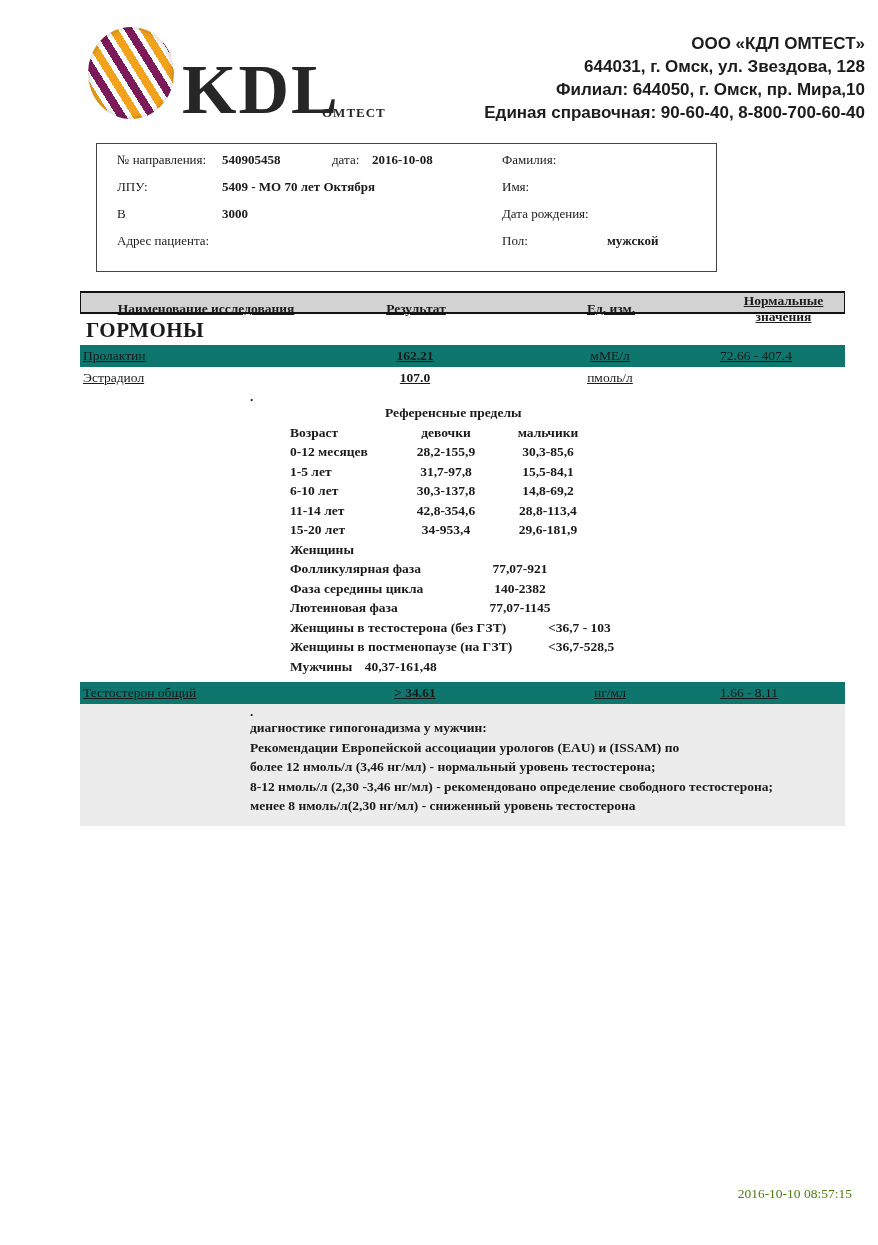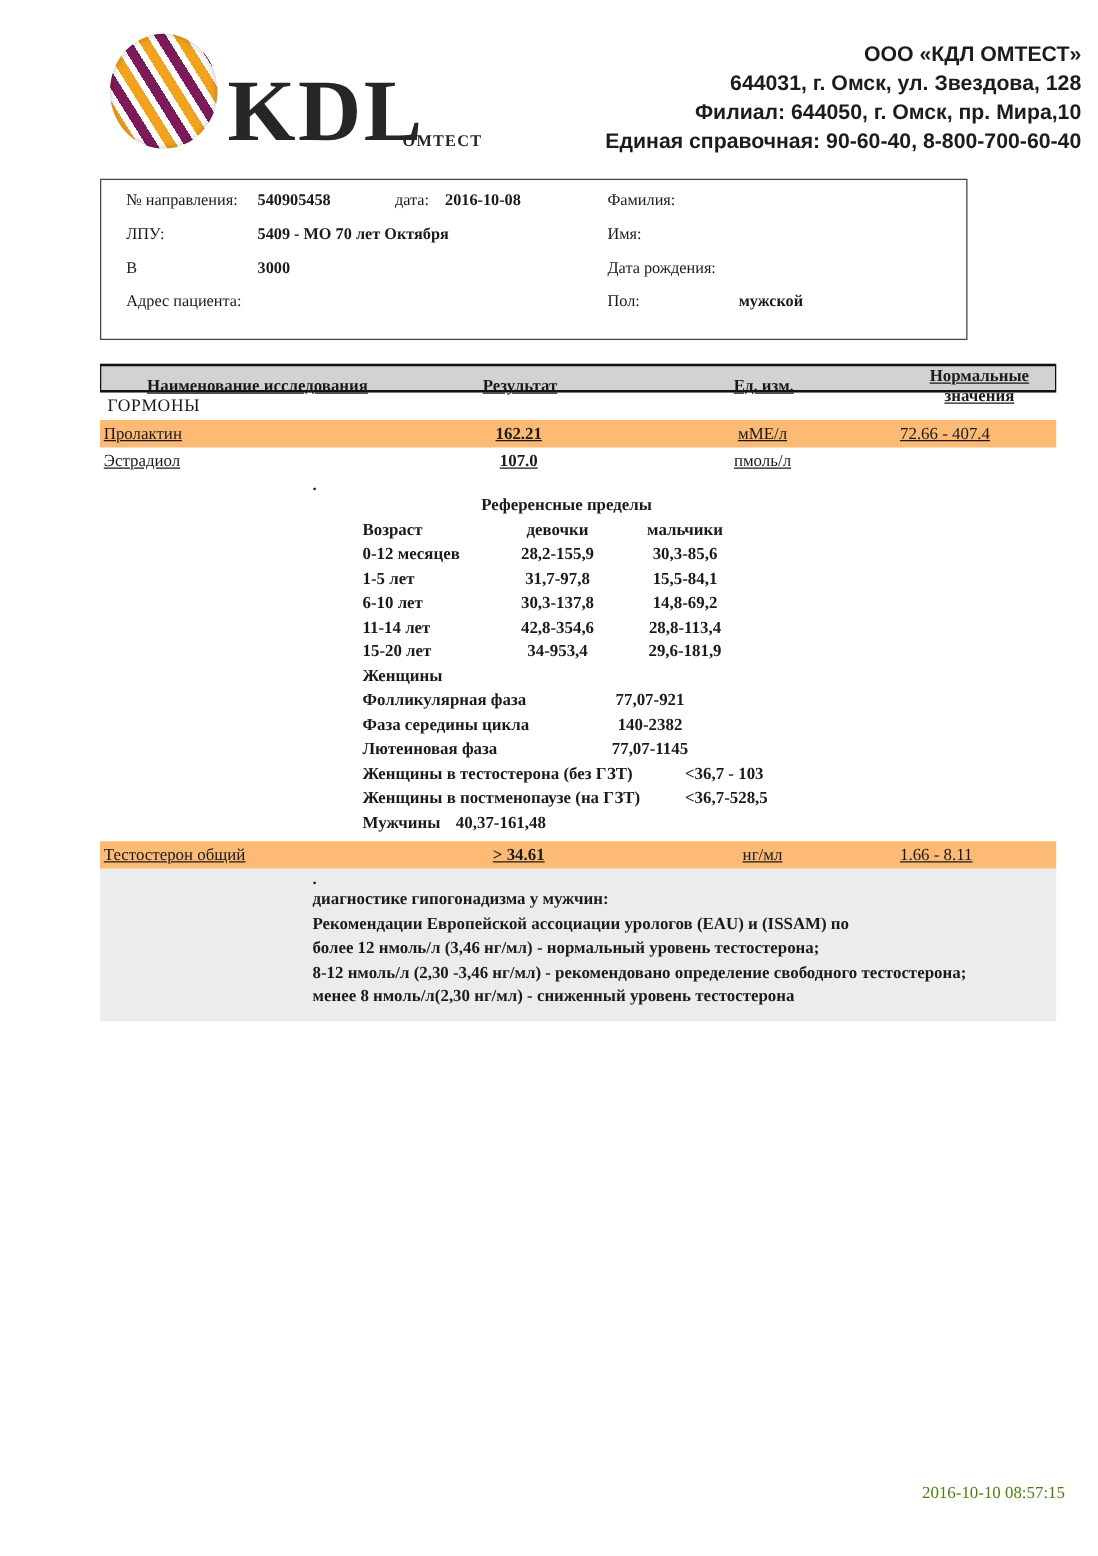--- a/index.html
+++ b/index.html
@@ -24,48 +24,48 @@
     font-weight:bold; font-size:13px; letter-spacing:1px; color:#262626;
   }
   .company {
     position:absolute; right:13px; top:32px; text-align:right;
     font-family:"Liberation Sans","DejaVu Sans",sans-serif;
     font-weight:bold; font-size:17px; line-height:23px; color:#1c1c1c;
   }
 
   
   .infobox {
-    position:absolute; left:80px; top:143px; width:694px; height:129px;
+    position:absolute; left:96px; top:143px; width:621px; height:129px;
     border:1px solid #444; background:#fff;
   }
   .inforow { position:relative; height:27px; }
   .inforow span { position:absolute; top:8px; font-size:13px; white-space:nowrap; }
   .lbl   { left:20px; }
   .val   { left:125px; font-weight:bold; }
   .lbl2  { left:235px; }
   .val2  { left:275px; font-weight:bold; }
   .rlbl  { left:405px; }
   .rval  { left:510px; font-weight:bold; }
 
   
   .table { position:absolute; left:80px; top:291px; width:765px; }
   .tgrid { display:grid; grid-template-columns:250px 170px 220px 125px; align-items:center;text-decoration:underline; }
   .thead {
     height:23px; background:#d2d2d2;
     border:1px solid #111; border-top:2px solid #111; border-bottom:2px solid #111;
     font-weight:bold; font-size:13.5px;
   }
   .thead div { text-align:center; }
-  .section { font-weight:normal; font-size:14px; padding:4px 0 2px 6px; letter-spacing:.5px; }
+  .section { font-weight:bold; font-size:21px; padding:4px 0 2px 6px; letter-spacing:.5px; }
   .trow { height:22px; font-size:13.5px; }
   .trow .c-name { padding-left:3px; }
   .trow .c-res  { text-align:center; font-weight:bold; }
   .trow .c-unit { text-align:center; }
   .trow .c-norm { text-align:left; }
-  .row-gray { background:#fdba74; }
+  .row-gray { background:#0f766e; }
 
   
   .comment { padding:2px 0 6px 170px; font-size:13.5px; font-weight:bold; line-height:19.5px; }
   .dot { display:block; line-height:12px; font-weight:bold; }
   .refwrap { margin-left:40px; }
   .reftitle { margin-left:95px; }
   .refgrid { display:grid; grid-template-columns:102px 92px 96px; column-gap:8px; }
   .refgrid .rc { text-align:center; }
   .phase-row { display:flex; }
   .phase-lbl { width:170px; }

